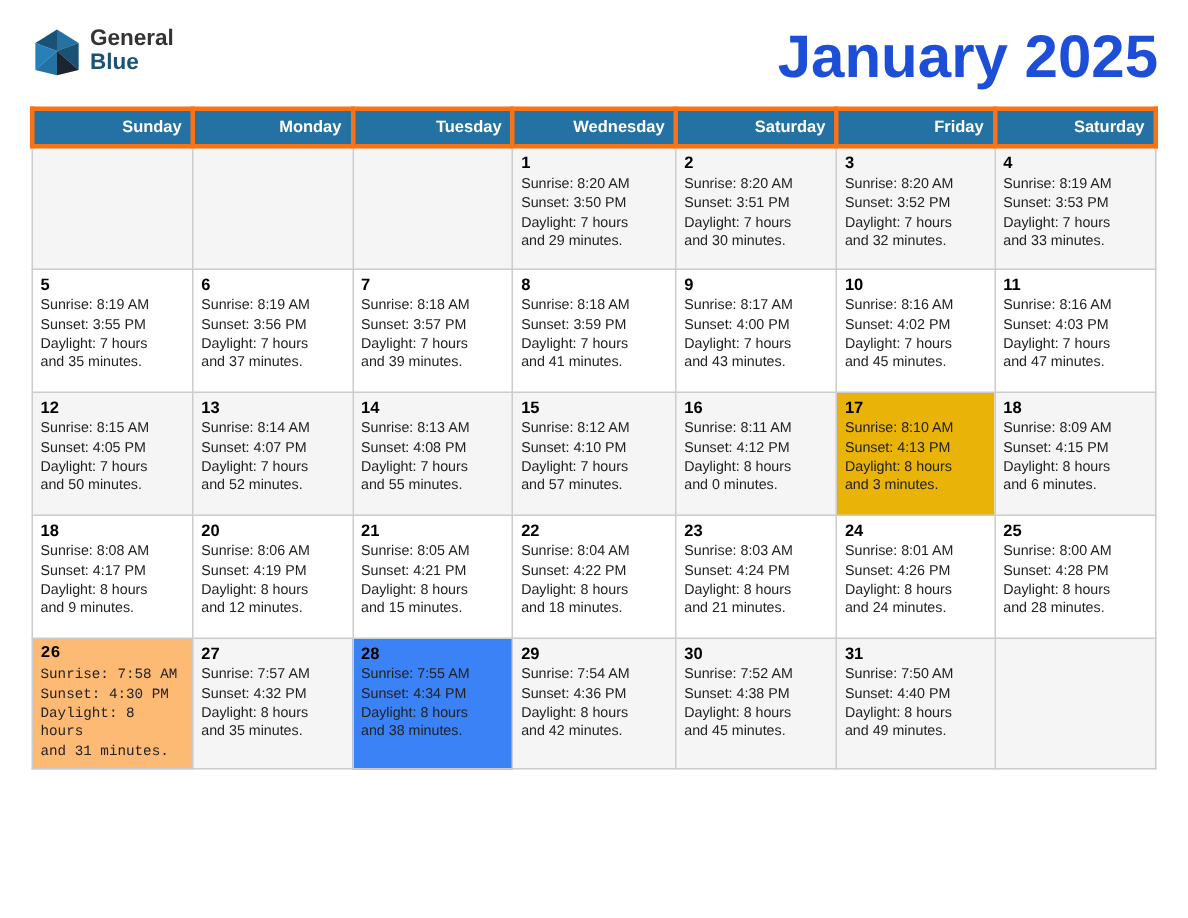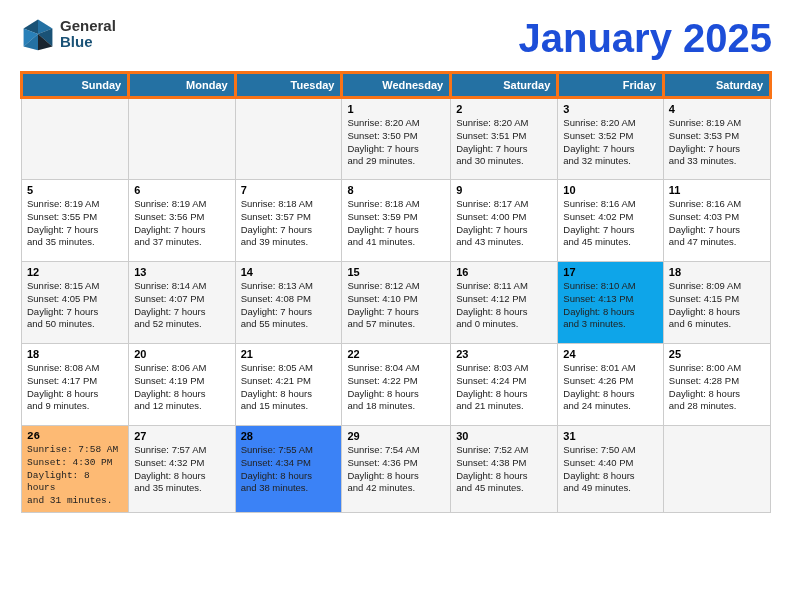--- a/index.html
+++ b/index.html
@@ -199,21 +199,21 @@
             <div class="day-info">Sunrise: 8:13 AM<br>Sunset: 4:08 PM<br>Daylight: 7 hours<br>and 55 minutes.</div>
           </td>
           <td style="background-color: rgb(245, 245, 245);">
             <span class="day-number">15</span>
             <div class="day-info">Sunrise: 8:12 AM<br>Sunset: 4:10 PM<br>Daylight: 7 hours<br>and 57 minutes.</div>
           </td>
           <td style="background-color: rgb(245, 245, 245);">
             <span class="day-number">16</span>
             <div class="day-info">Sunrise: 8:11 AM<br>Sunset: 4:12 PM<br>Daylight: 8 hours<br>and 0 minutes.</div>
           </td>
-          <td style="background-color: #0ea5e9;">
+          <td style="background-color: #eab308;">
             <span class="day-number">17</span>
             <div class="day-info">Sunrise: 8:10 AM<br>Sunset: 4:13 PM<br>Daylight: 8 hours<br>and 3 minutes.</div>
           </td>
           <td style="background-color: rgb(245, 245, 245);">
             <span class="day-number">18</span>
             <div class="day-info">Sunrise: 8:09 AM<br>Sunset: 4:15 PM<br>Daylight: 8 hours<br>and 6 minutes.</div>
           </td>
         </tr>
         <tr>
           <td style="background-color: rgb(255, 255, 255);">

